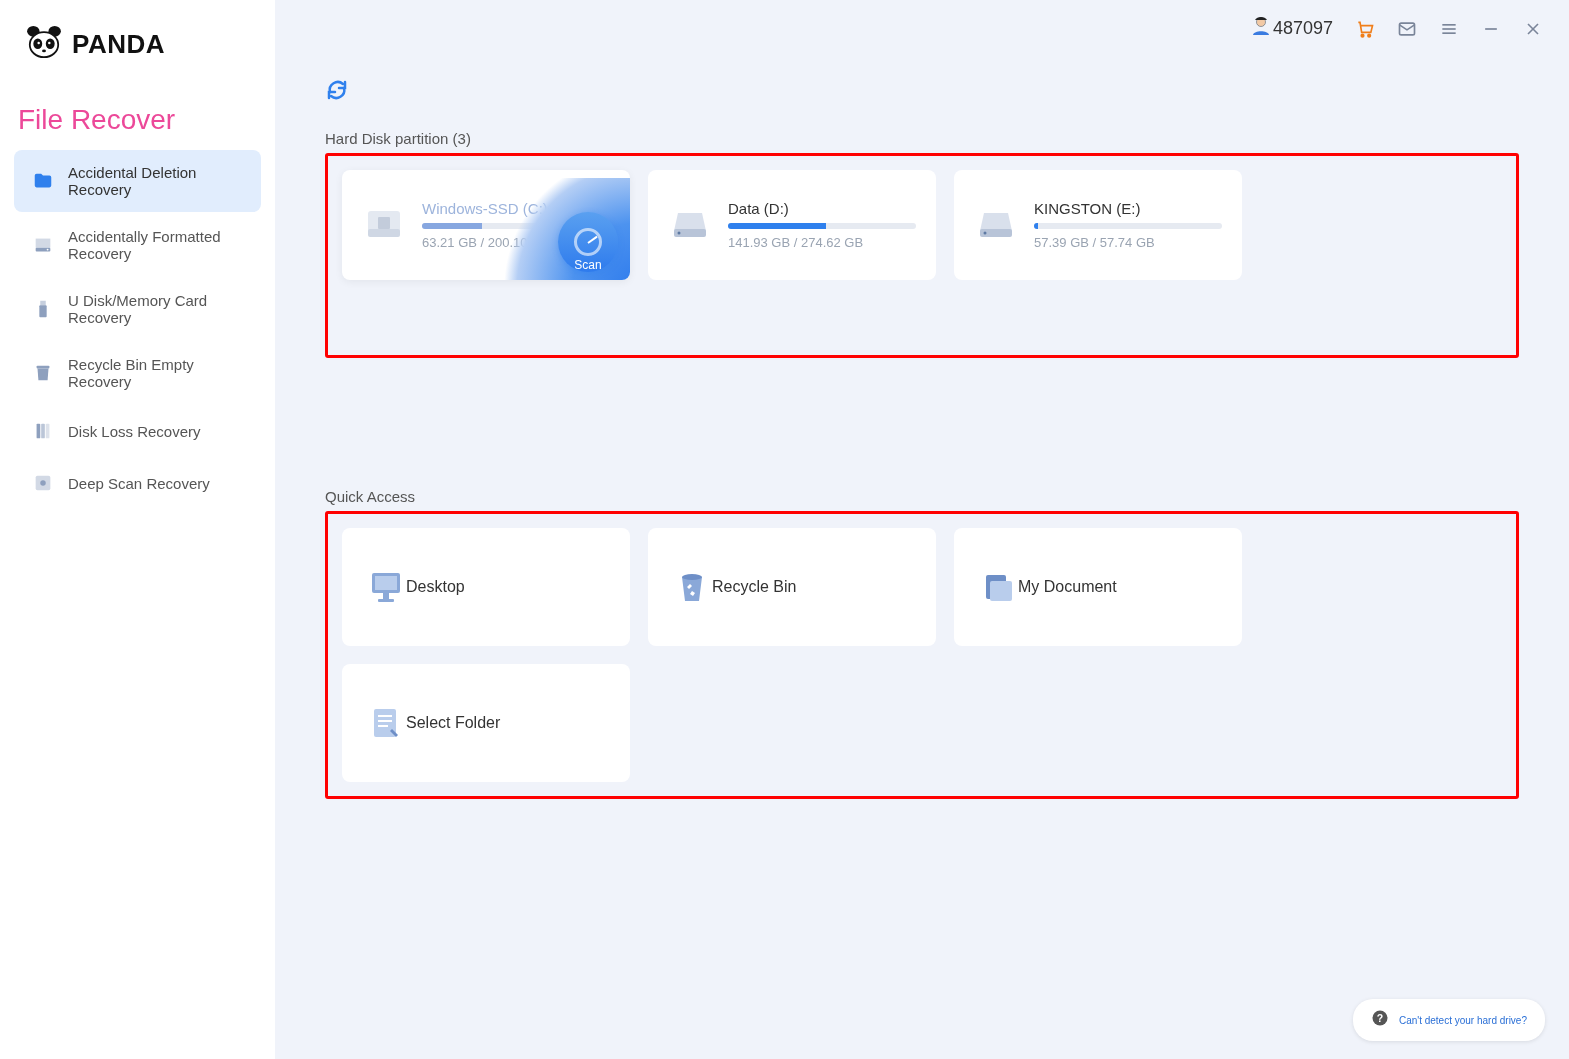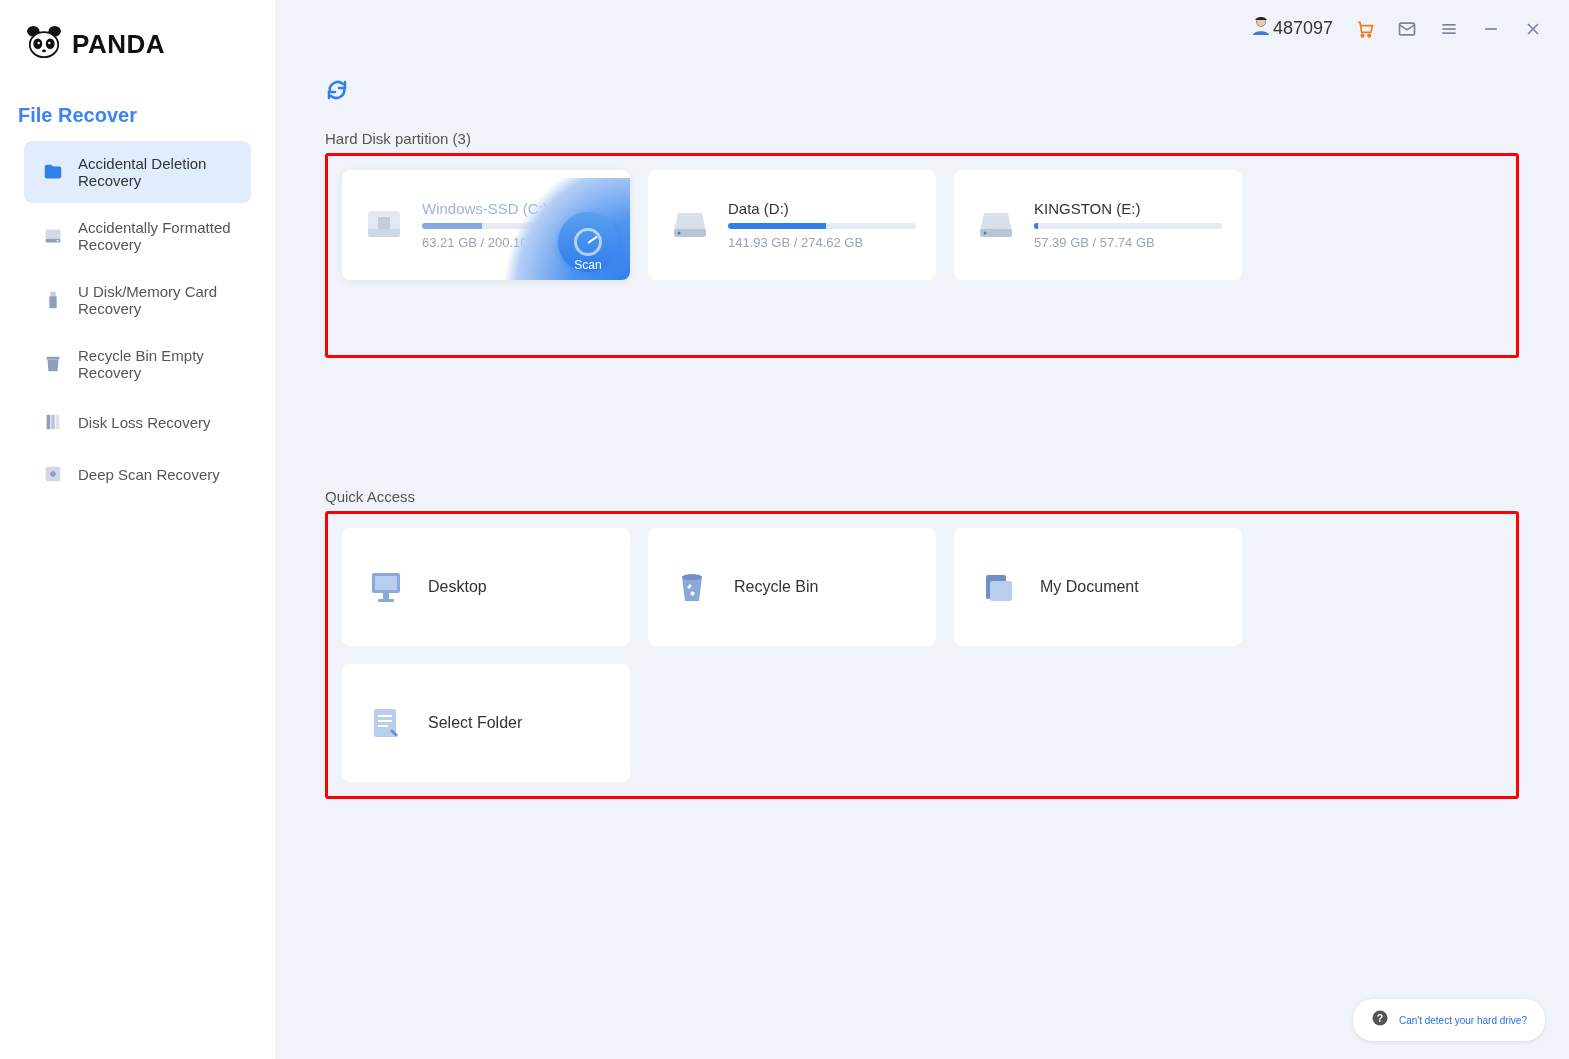--- a/index.html
+++ b/index.html
@@ -17,22 +17,22 @@
     --soft-blue:#8aa8d8;
   }
   *{box-sizing:border-box;font-family:"Segoe UI",Arial,Helvetica,sans-serif;}
   body{margin:0;padding:0;}
   .window{width:1569px;height:1059px;position:relative;display:flex;background:var(--bg);}
   
   .sidebar{width:275px;height:100%;background:var(--sidebar-bg);padding:18px 0 0 0;flex:none;}
   .logo{display:flex;align-items:center;gap:10px;padding:8px 26px 20px 26px;}
   .logo-text{font-size:26px;font-weight:900;letter-spacing:0.5px;color:#111;}
   .logo svg{width:36px;height:32px;}
-  .section-title{font-size:20px;font-weight:700;color:#3b82f6;padding:22px 18px 14px 18px;}
-  .nav{display:flex;flex-direction:column;gap:2px;padding:0 24px;}
+  .section-title{font-size:28px;font-weight:400;color:#ec4899;padding:22px 18px 14px 18px;}
+  .nav{display:flex;flex-direction:column;gap:2px;padding:0 14px;}
   .nav-item{display:flex;align-items:center;gap:14px;padding:14px 18px;border-radius:8px;cursor:pointer;color:#555;font-size:15px;}
   .nav-item.active{background:var(--active-bg);color:#333;}
   .nav-item .ico{width:22px;height:22px;display:flex;align-items:center;justify-content:center;color:#8ea0be;}
   .nav-item.active .ico{color:#2f80ed;}
   .nav-item svg{width:22px;height:22px;}
   
   .main{flex:1;position:relative;padding:0 50px 30px 50px;}
   .titlebar{position:absolute;top:14px;right:26px;display:flex;align-items:center;gap:22px;}
   .user{display:flex;align-items:center;color:#333;font-size:18px;}
   .user svg{width:24px;height:24px;}
@@ -56,21 +56,21 @@
   .part-card .size{font-size:13px;color:var(--muted);}
   .scan-overlay{position:absolute;right:-8px;bottom:-8px;width:150px;height:110px;
     background:radial-gradient(circle at 100% 100%, #2e7bed 0%, #4d93ef 35%, #b4cef5 65%, transparent 72%);
     pointer-events:none;}
   .scan-btn{position:absolute;right:12px;bottom:8px;width:60px;height:60px;border-radius:50%;
     background:linear-gradient(180deg,#5aa0f0,#2e7bed);display:flex;flex-direction:column;align-items:center;justify-content:flex-end;
     color:#fff;font-size:12px;box-shadow:0 2px 6px rgba(47,128,237,0.4);z-index:2;}
   .scan-btn .dial{width:28px;height:28px;border-radius:50%;border:3px solid rgba(255,255,255,0.6);margin-bottom:2px;position:relative;}
   .scan-btn .dial::after{content:"";position:absolute;width:11px;height:2px;background:#fff;left:50%;top:50%;transform-origin:left center;transform:rotate(-35deg);}
   .qa-section-label{font-size:15px;color:#555;margin-top:130px;}
-  .qa-card{width:288px;height:118px;background:var(--card-bg);border-radius:8px;display:flex;align-items:center;gap:22px;padding:10px 24px;cursor:pointer;}
+  .qa-card{width:288px;height:118px;background:var(--card-bg);border-radius:8px;display:flex;align-items:center;padding:10px 24px;cursor:pointer;}
   .qa-card .qico{width:40px;height:40px;color:#8aa8d8;}
   .qa-card .qico svg{width:40px;height:40px;}
   .qa-card .qlabel{font-size:16px;color:#333;}
   .help{position:absolute;bottom:18px;right:24px;background:#fff;border-radius:20px;padding:10px 18px;display:flex;align-items:center;gap:10px;box-shadow:0 1px 4px rgba(0,0,0,0.1);cursor:pointer;}
   .help svg{width:18px;height:18px;color:#555;}
   .help a{color:var(--link);font-size:10px;}
 </style>
 </head>
 <body>
 

